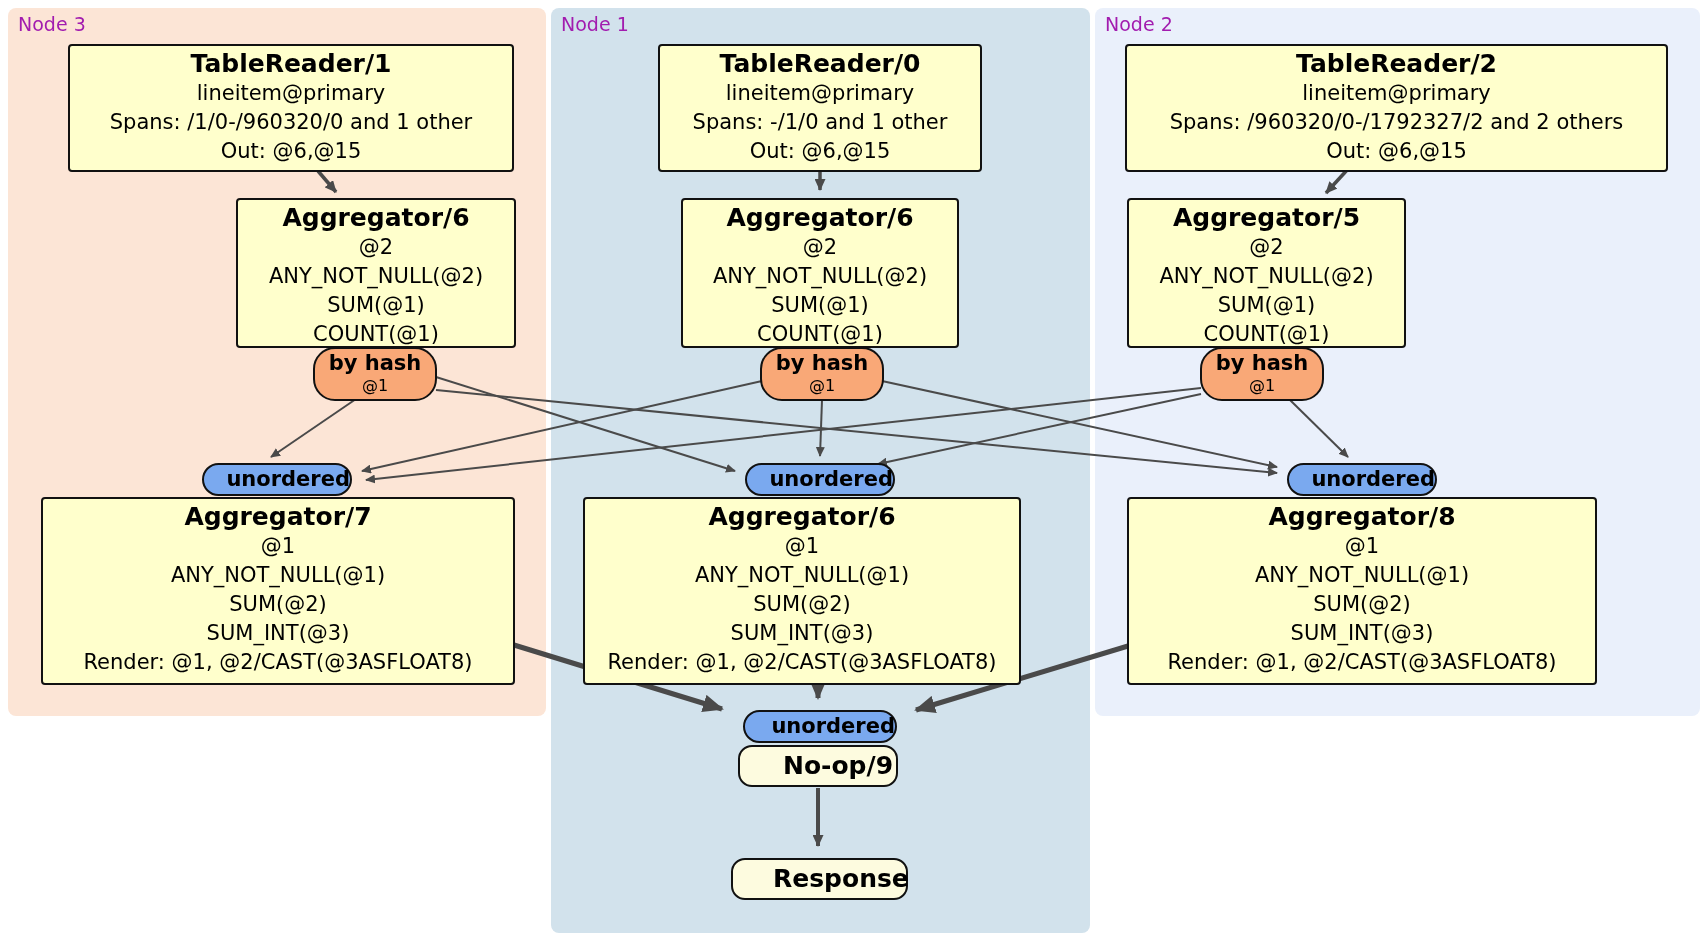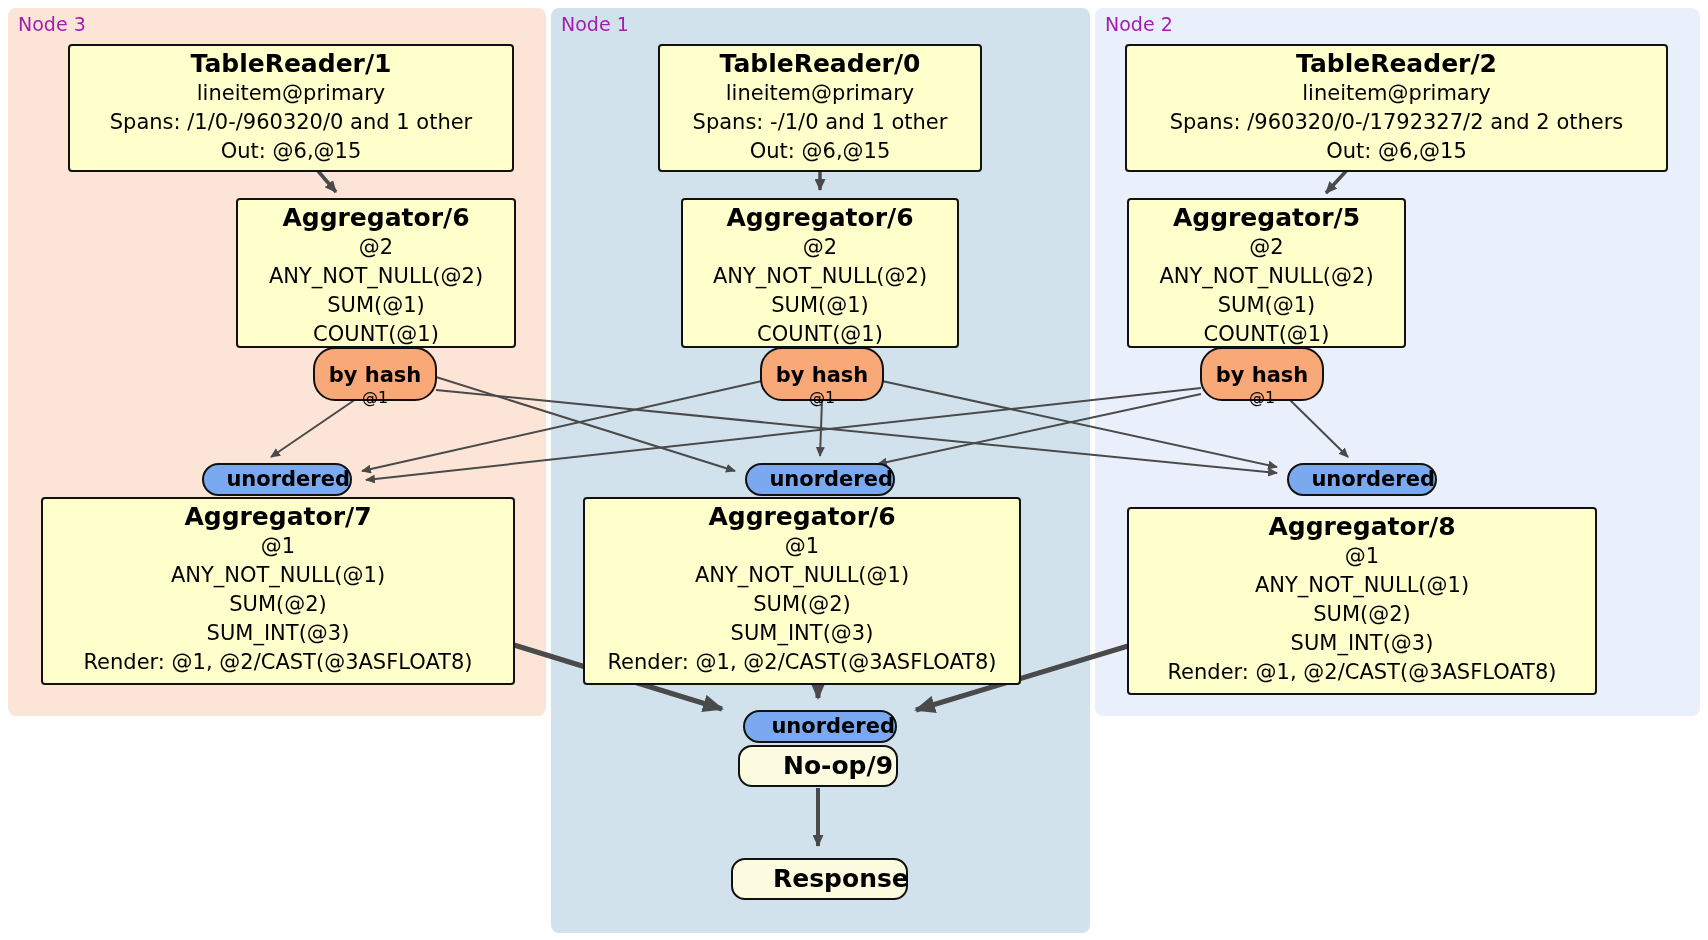--- a/index.html
+++ b/index.html
@@ -17,21 +17,21 @@
   #region-node2{left:1095px;top:8px;width:605px;height:708px;background:var(--node2-bg);}
   svg.edges{position:absolute;left:0;top:0;z-index:1;}
   svg.edges line{stroke:var(--edge);}
   .proc{position:absolute;z-index:2;background:var(--processor-bg);border:2px solid #111;
         border-radius:4px;text-align:center;box-sizing:border-box;padding-top:3px;}
   .proc .title{font-weight:bold;font-size:25px;line-height:30px;}
   .proc .pline{font-size:21px;line-height:29px;white-space:nowrap;}
   .proc.result{background:var(--result-bg);border-radius:14px;padding-top:0;}
   .proc.result .title{line-height:38px;padding-left:40px;}
   .router{position:absolute;z-index:3;background:var(--router-bg);border:2.5px solid #111;
-          border-radius:22px;text-align:center;box-sizing:border-box;padding-top:14px;}
+          border-radius:22px;text-align:center;box-sizing:border-box;padding-top:2px;}
   .router .rlabel{font-weight:bold;font-size:21px;line-height:25px;}
   .router .rdetail{font-size:16px;line-height:19px;}
   .stream{position:absolute;z-index:3;background:var(--stream-bg);border:2.5px solid #111;
           border-radius:17px;text-align:right;box-sizing:border-box;}
   .stream .slabel{font-weight:bold;font-size:21px;line-height:28px;}
 </style>
 </head>
 <body>
 
 <div class="stage">
@@ -132,21 +132,21 @@
     <div class="pline">Spans: /960320/0-/1792327/2 and 2 others</div>
     <div class="pline">Out: @6,@15</div>
   </div>
   <div class="proc" style="left:1127px;top:198px;width:279px;height:150px;">
     <div class="title">Aggregator/5</div>
     <div class="pline">@2</div>
     <div class="pline">ANY_NOT_NULL(@2)</div>
     <div class="pline">SUM(@1)</div>
     <div class="pline">COUNT(@1)</div>
   </div>
-  <div class="proc" style="left:1127px;top:497px;width:470px;height:188px;margin-top:10px;">
+  <div class="proc" style="left:1127px;top:497px;width:470px;height:188px;">
     <div class="title">Aggregator/8</div>
     <div class="pline">@1</div>
     <div class="pline">ANY_NOT_NULL(@1)</div>
     <div class="pline">SUM(@2)</div>
     <div class="pline">SUM_INT(@3)</div>
     <div class="pline">Render: @1, @2/CAST(@3ASFLOAT8)</div>
   </div>
 
   <div class="router" style="left:313px;top:347px;width:124px;height:54px;">
     <div class="rlabel">by hash</div>

